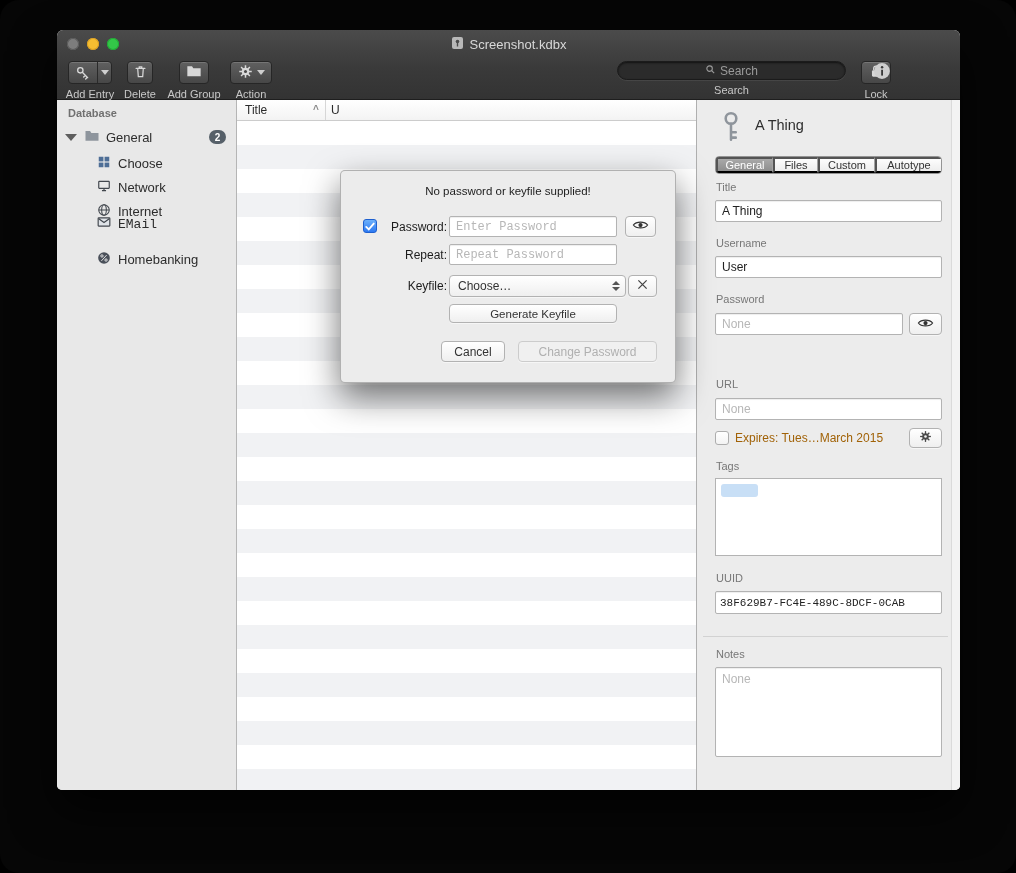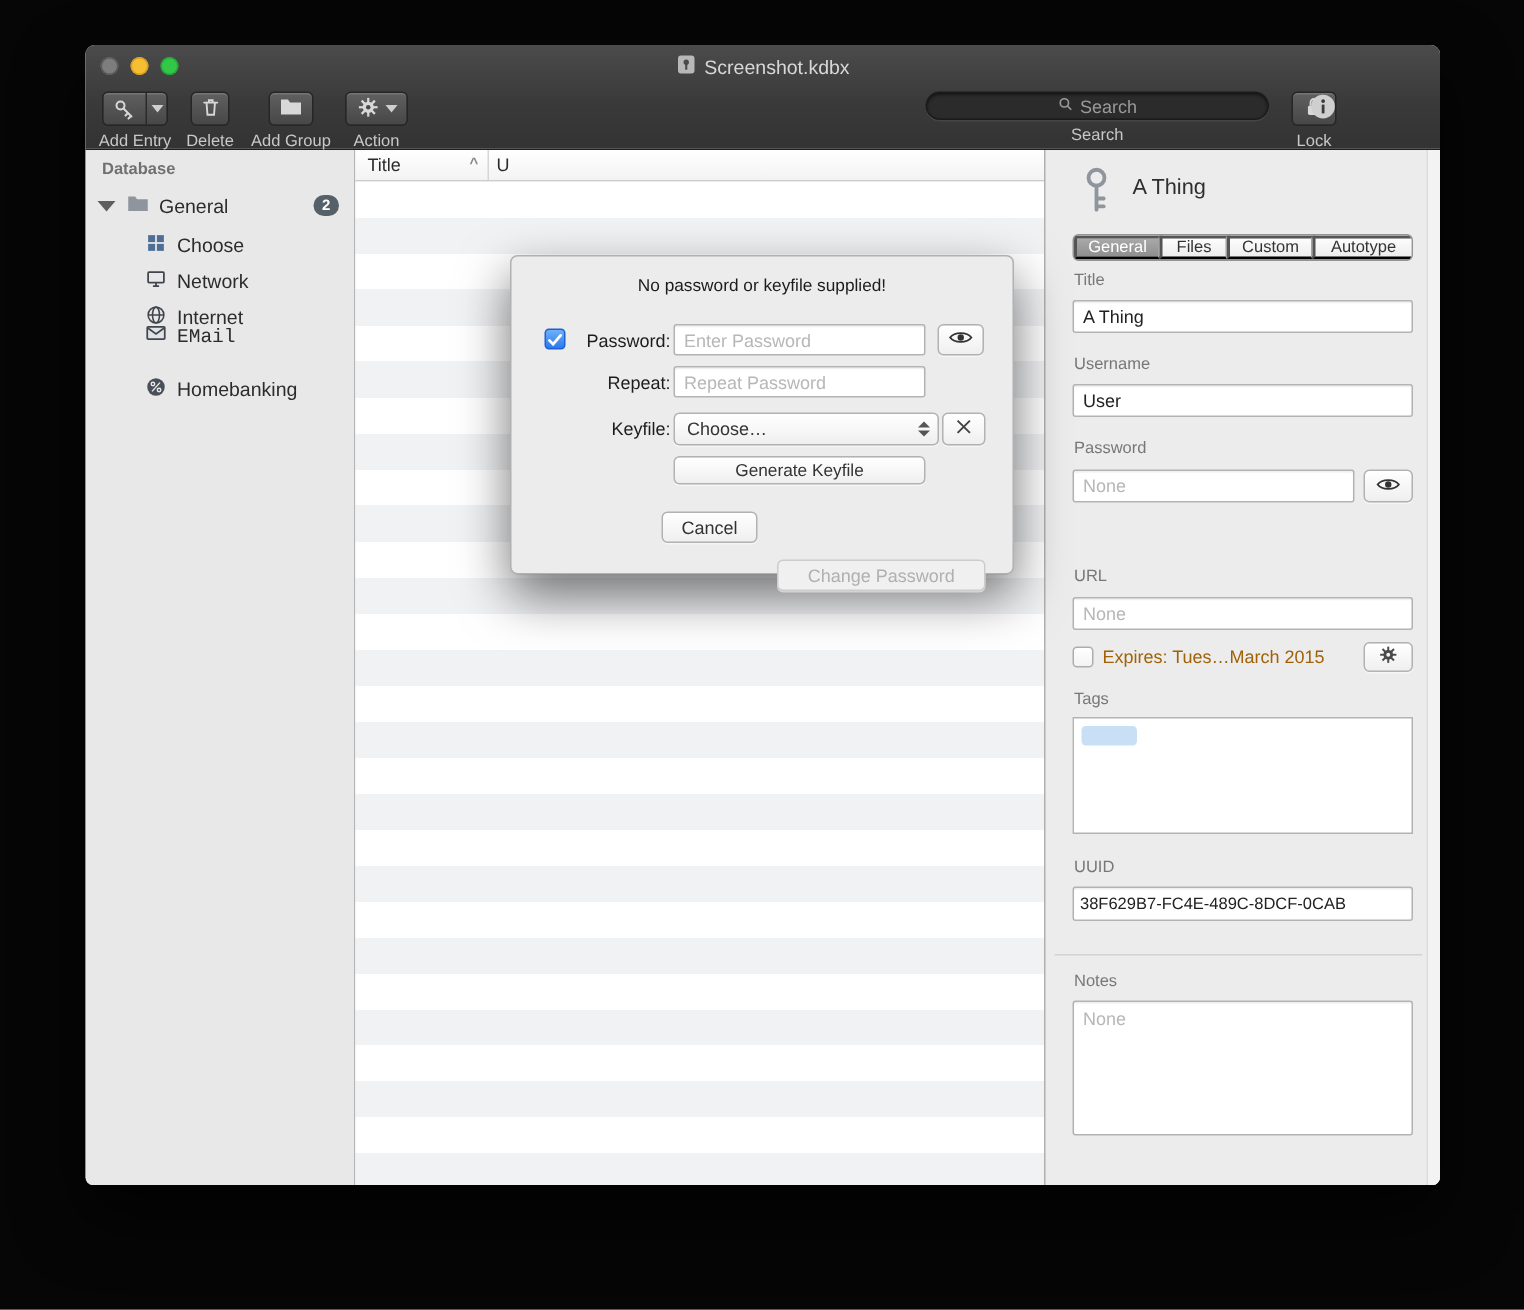--- a/index.html
+++ b/index.html
@@ -1,17 +1,17 @@
 <!DOCTYPE html>
 <html><head>
 <meta charset="utf-8">
 <style>
   * { box-sizing: border-box; }
   body { margin:0; background:#000; font-family:"Liberation Sans",sans-serif; }
-  .stage { position:relative; width:1016px; height:873px; background:#060606; overflow:hidden; }
+  .stage { position:relative; width:1016px; height:873px; background:#060606; overflow:hidden;border-radius:19px; }
   .window { position:absolute; left:57px; top:30px; width:903px; height:760px;
             border-radius:6px 6px 5px 5px; overflow:hidden; background:#ececec;
             box-shadow:0 20px 45px rgba(0,0,0,.75); }
   
   .chrome { position:absolute; top:0; left:0; right:0; height:70px;
             background:linear-gradient(#4b4b4b,#3a3a3a 55%,#333333);
             border-bottom:1px solid #1e1e1e; }
   .lights { position:absolute; left:10px; top:8px; display:flex; gap:8px; }
   .light { width:12px; height:12px; border-radius:50%; padding:0; border:none; }
   .l-close { background:#7d7d7d; box-shadow:inset 0 0 0 1px #5a5a5a; }
@@ -60,26 +60,26 @@
              border:1px solid #949494; border-radius:4px; overflow:hidden; }
   .seg { font-size:11px; display:flex; align-items:center; justify-content:center; color:#333;
          background:linear-gradient(#fdfdfd,#ededed); border-right:1px solid #a3a3a3; padding:0; }
   .seg:last-child { border-right:none; }
   .seg.sel { background:linear-gradient(#a9a9a9,#8e8e8e); color:#fff; }
   
   .field { position:absolute; background:#fff; border:1px solid #b3b3b3; border-radius:2px;
            font-size:12px; color:#222; padding:0 6px; font-family:"Liberation Sans",sans-serif;
            box-shadow:inset 0 1px 1px rgba(0,0,0,.07); outline:none; }
   .field::placeholder { color:#b7b7b7; }
-  .mono, .mono::placeholder { font-family:Liberation Sans, sans-serif; }
+  .mono, .mono::placeholder { font-family:Liberation Mono, monospace; }
   .pbtn { position:absolute; background:linear-gradient(#ffffff,#efefef); border:1px solid #b2b2b2;
           border-radius:4px; font-size:12px; color:#333; display:flex; align-items:center;
           justify-content:center; box-shadow:0 1px 0 rgba(255,255,255,.5); padding:0;
           font-family:"Liberation Sans",sans-serif; }
-  .pbtn:disabled, .pbtn.disabled { color:#b0b0b0; background:#f0f0f0; border-color:#cccccc;margin-top:32px; }
+  .pbtn:disabled, .pbtn.disabled { color:#b0b0b0; background:#f0f0f0; border-color:#cccccc; }
   .cb { position:absolute; width:14px; height:14px; border-radius:3px; padding:0; }
   .cb-on { background:linear-gradient(#6db1fb,#2c79f2); border:1px solid #1e60cf; display:flex;
            align-items:center; justify-content:center; }
   .cb-off { background:linear-gradient(#ffffff,#f3f3f3); border:1px solid #adadad; }
   
   .dialog { position:absolute; left:283px; top:70px; width:336px; height:213px; background:#ececec;
             border:1px solid rgba(0,0,0,.25); border-radius:5px; z-index:10;
             box-shadow:0 14px 34px rgba(0,0,0,.55); }
   .dlg-msg { position:absolute; top:14px; left:0; right:0; text-align:center; font-size:11.5px; color:#1c1c1c; }
   .dlg-label { position:absolute; width:68px; text-align:right; font-size:12px; color:#1c1c1c; height:20px; line-height:20px; }

